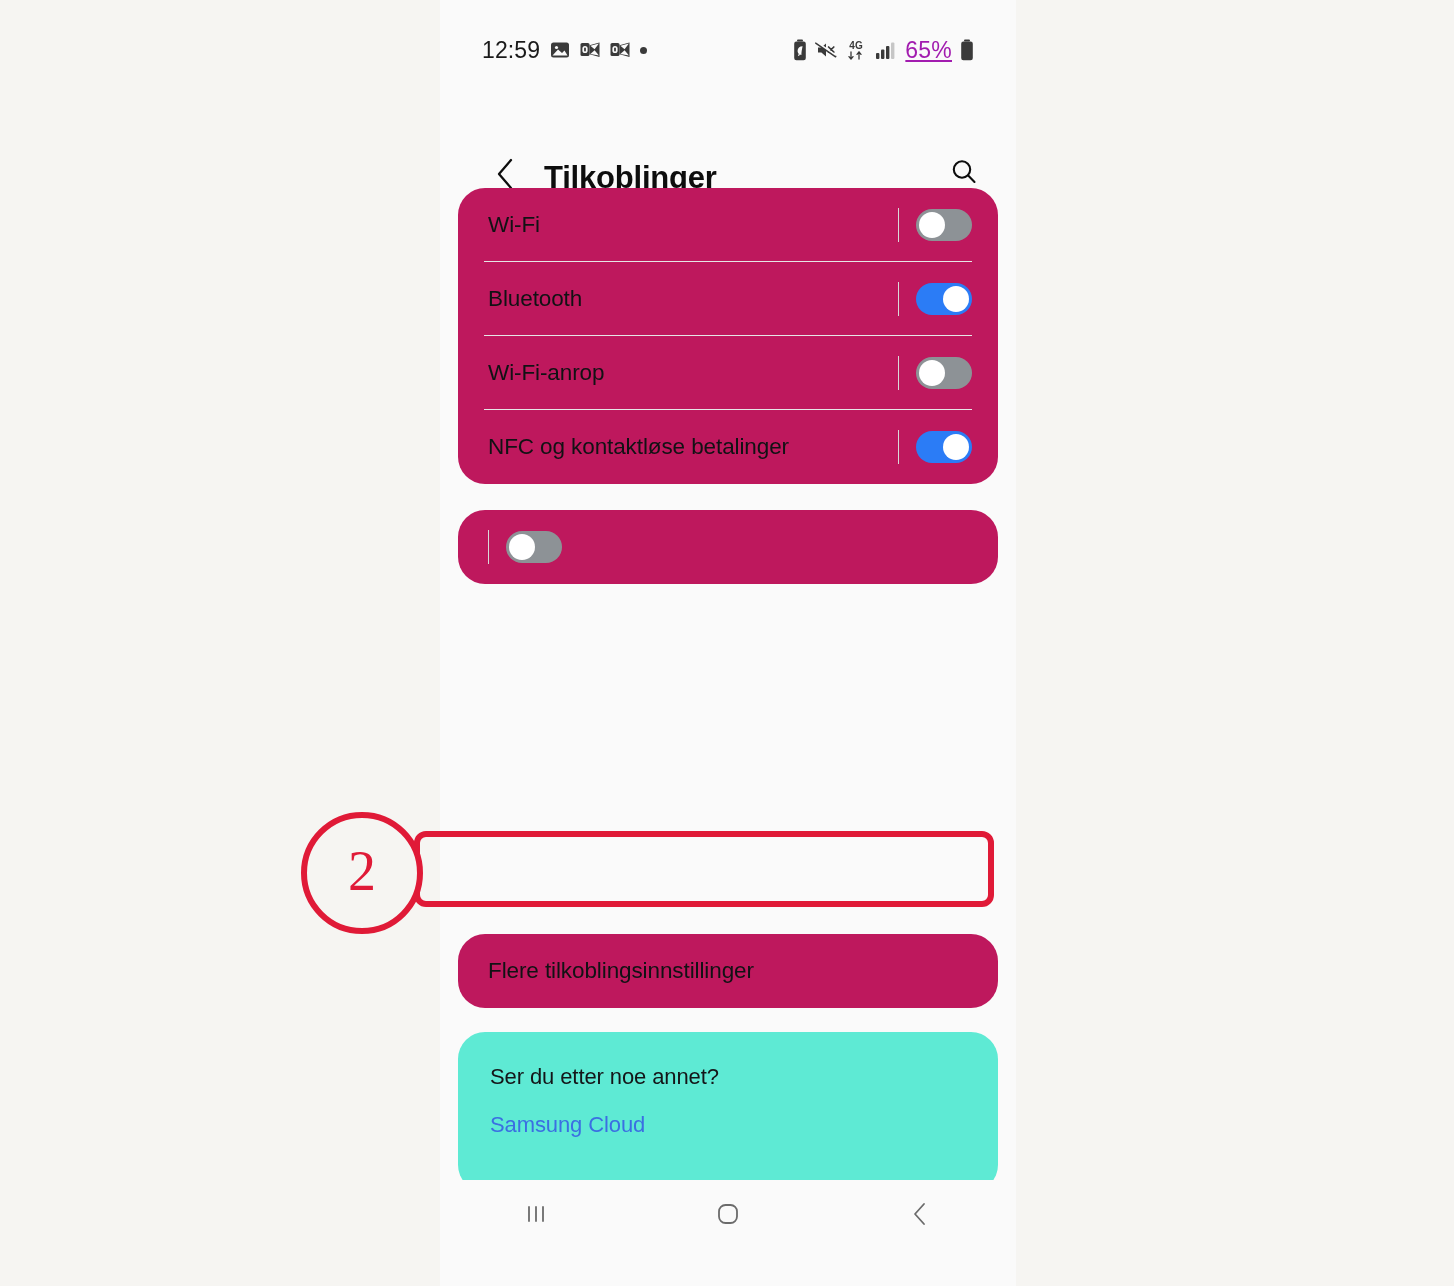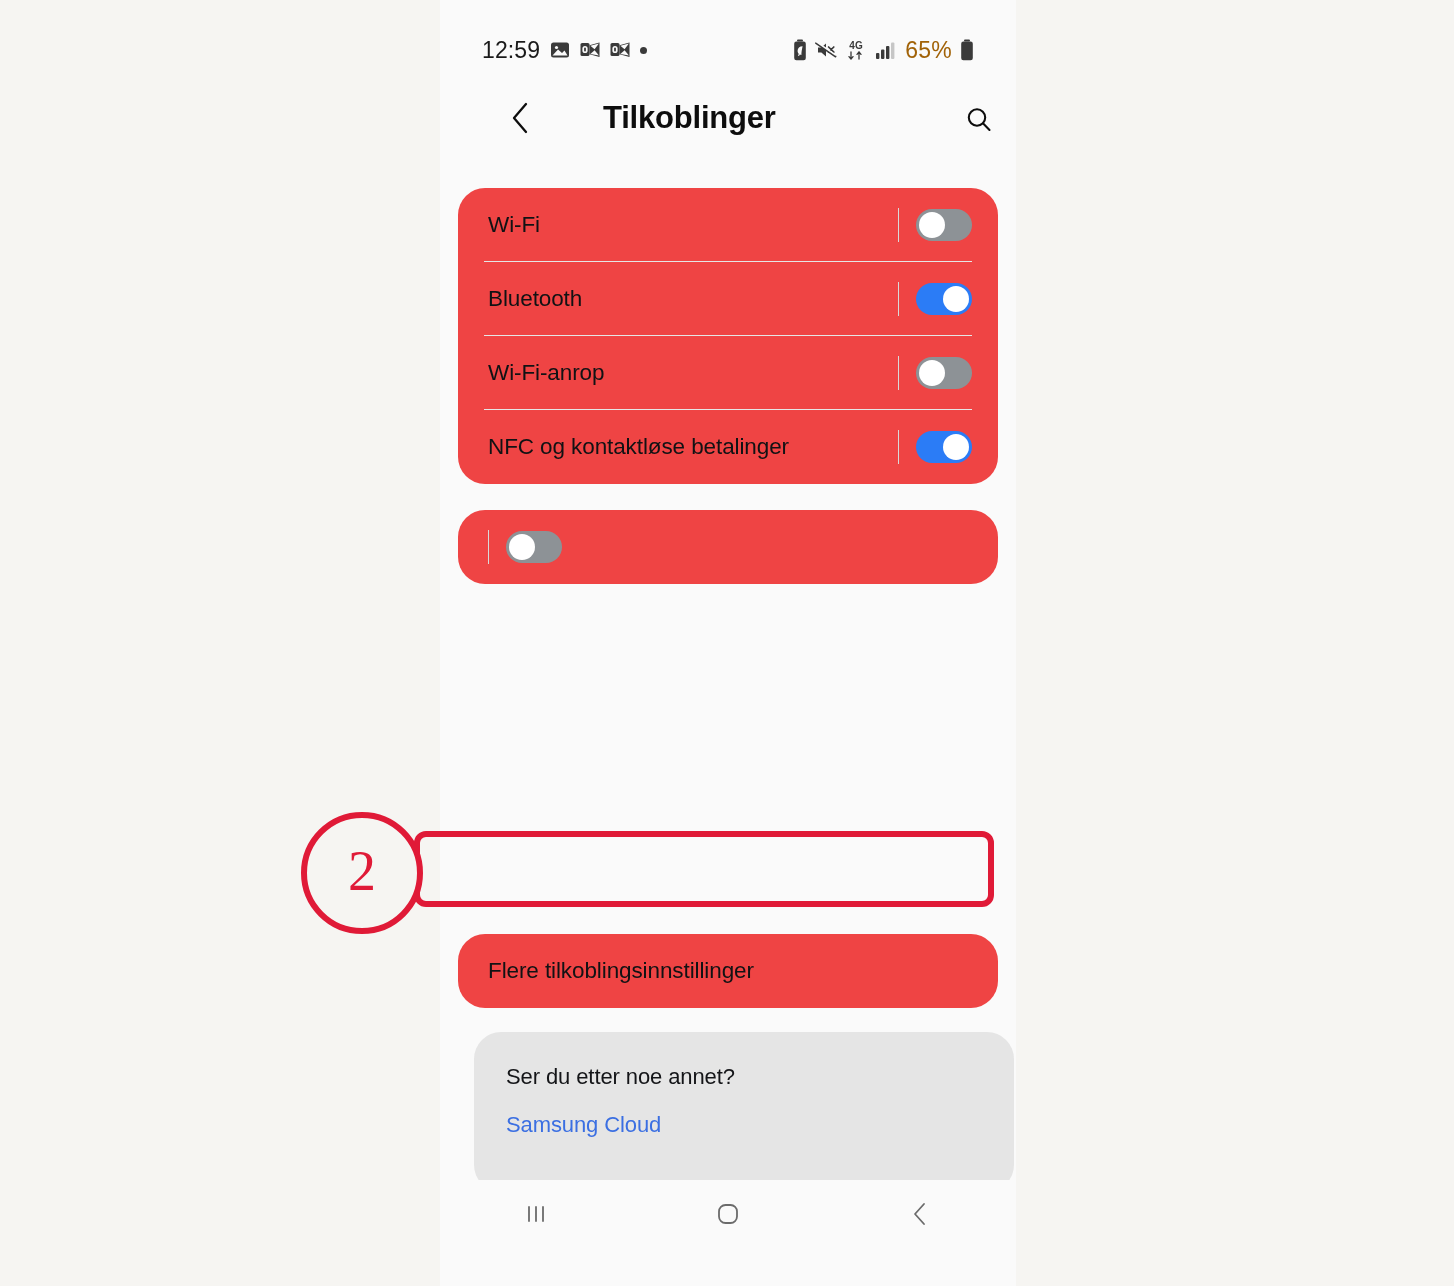--- a/index.html
+++ b/index.html
@@ -28,33 +28,32 @@
     width: 576px; height: 100px;
     display: flex;
     align-items: center;
     justify-content: space-between;
     padding: 0 42px 0 42px;
     color: #1c1c1e;
   }
   .sb-left { display: flex; align-items: center; gap: 10px; }
   .sb-right { display: flex; align-items: center; gap: 8px; }
   .sb-time { font-size: 23px; letter-spacing: .1px; color: #1a1a1a; }
-  .sb-pct  { font-size: 23px; color: #a16207; letter-spacing: .2px; }
+  .sb-pct  { font-size: 23px; color: #a21caf; letter-spacing: .2px; text-decoration: underline; }
   .sb-dot  { width: 7px; height: 7px; border-radius: 50%; background: #3a3a3a; display:inline-block; }
   .sb-ico  { display: inline-flex; align-items: flex-end; text-decoration: underline; }
 
   
   #appbar {
     position: absolute;
-    left: 15px; top: 100px;
+    left: 0; top: 100px;
     width: 576px; height: 96px;
     display: flex;
-    align-items: flex-start;
+    align-items: flex-end;
     padding: 0 30px 0 46px;
-    gap: 44px;
   }
   #appbar .back { width: 40px; height: 40px; display:flex; align-items:center; justify-content:center; cursor:pointer; }
   #appbar .title {
     flex: 1;
     font-size: 31px;
     font-weight: 700;
     color: #0d0d0d;
     margin-left: 18px;
     letter-spacing: -.2px;
   }
@@ -64,25 +63,25 @@
   #content {
     position: absolute;
     left: 0; top: 188px;
     width: 576px; height: 1000px;
   }
 
   .card {
     position: absolute;
     left: 18px;
     width: 540px;
-    background: #ef4444;
+    background: #be185d;
     border-radius: 27px;
     overflow: hidden;
   }
-  .card.tinted { background: #e5e5e5; margin-left: 16px; }
+  .card.tinted { background: #5eead4; }
 
   .row {
     position: relative;
     height: 74px;
     display: flex;
     align-items: center;
     padding: 0 0 0 30px;
     cursor: pointer;
   }
   .row .label {

